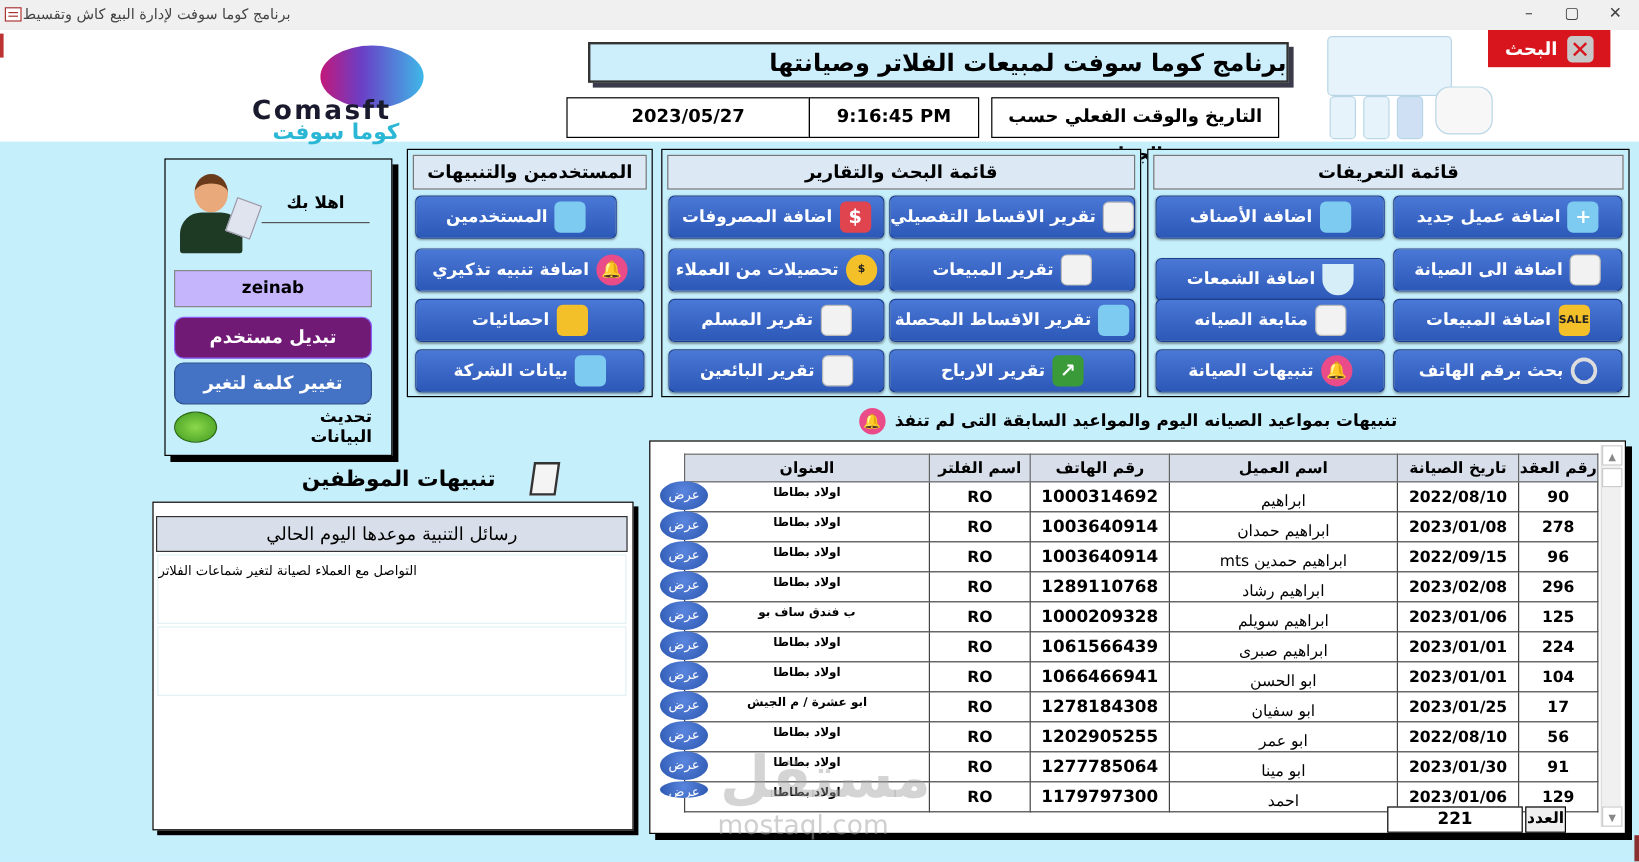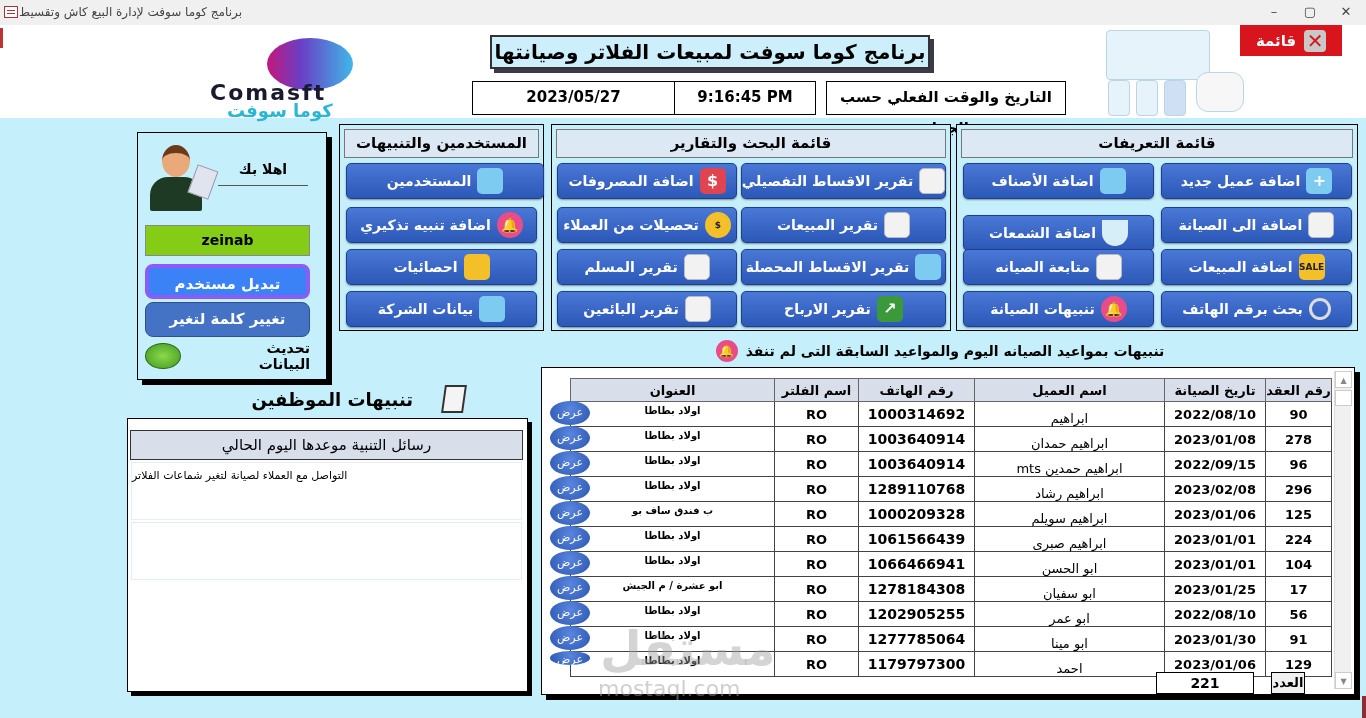--- a/index.html
+++ b/index.html
@@ -8,21 +8,21 @@
 .titlebar .t{position:absolute;right:1124px;top:5px;font-size:12px;color:#444;direction:rtl;white-space:nowrap}
 .titlebar .appicon{position:absolute;left:4px;top:6px;width:14px;height:12px;border:1px solid #a33;background:#fff}
 .titlebar .appicon:before{content:"";position:absolute;left:2px;top:3px;width:8px;height:1px;background:#a33;box-shadow:0 3px 0 #a33}
 .winctl{position:absolute;top:2px;width:36px;height:20px;font-size:13px;color:#444;text-align:center;line-height:20px}
 .header{position:absolute;left:0;top:25px;width:1366px;height:93px;background:#fff}
 .redmark{position:absolute;left:0;top:28px;width:3px;height:20px;background:#b33}
 .logo{position:absolute;left:205px;top:36px;width:185px;height:80px}
 .logo .circle{position:absolute;left:62px;top:2px;width:86px;height:52px;border-radius:50%;background:linear-gradient(90deg,#c2187a 0%,#6a3fc6 40%,#3fb8e8 100%)}
 .logo .en{position:absolute;left:5px;top:44px;font-family:"DejaVu Sans",sans-serif;font-weight:bold;font-size:22px;color:#1a1a2e;letter-spacing:2px}
 .logo .ar{position:absolute;left:22px;top:64px;font-weight:bold;font-size:18px;color:#2ab7d6;direction:rtl}
-.maintitle{position:absolute;left:490px;top:35px;width:440px;height:34px;background:#cdeffc;border:2px solid #333;box-shadow:4px 4px 0 #3a3a4a;text-align:center;font-weight:bold;font-size:20px;line-height:30px;direction:rtl}
+.maintitle{position:absolute;left:490px;top:35px;width:584px;height:34px;background:#cdeffc;border:2px solid #333;box-shadow:4px 4px 0 #3a3a4a;text-align:right;font-weight:bold;font-size:20px;line-height:30px;direction:rtl}
 .dtbox{position:absolute;top:81px;height:34px;border:1.5px solid #000;background:#fff;text-align:center;font-weight:bold;font-size:15px;line-height:31px}
 .dtlabel{position:absolute;left:826px;top:81px;width:240px;height:34px;border:1.5px solid #000;background:#fff;font-size:15px;font-weight:bold;text-align:center;line-height:31px;direction:rtl}
 .filter{position:absolute;left:1100px;top:26px;width:170px;height:90px}
 .filter .unit{position:absolute;background:#e6f3fb;border:1px solid #b9d6e6;border-radius:4px}
 .closebtn{position:absolute;left:1240px;top:25px;width:102px;height:31px;background:#d8141c;color:#fff;font-size:15px;font-weight:bold;direction:rtl;display:flex;align-items:center;justify-content:center;gap:8px}
 .closebtn .x{width:22px;height:22px;border-radius:4px;background:#c8c8c8;color:#d8141c;font-size:20px;line-height:22px;text-align:center;font-weight:bold}
 .panel{position:absolute;border:1.5px solid #000;background:#c6effc}
 .panel .ph{position:absolute;left:4px;right:4px;top:4px;height:29px;background:#dde8f5;border:1px solid #777;text-align:center;font-weight:bold;font-size:15px;line-height:27px;direction:rtl}
 .btn{position:absolute;height:36px;border-radius:5px;background:linear-gradient(#4a78d6,#2c58b8);border:1px solid #1e3f8c;box-shadow:0 1px 2px rgba(0,0,0,.4);color:#fff;font-weight:bold;font-size:14px;direction:rtl;display:flex;align-items:center;justify-content:center;gap:6px;white-space:nowrap}
 .btn .ic{width:26px;height:26px;border-radius:5px;display:inline-block;flex:none;font-size:16px;line-height:26px;text-align:center}
@@ -32,38 +32,38 @@
 .ic.red{background:#e0444f}
 .ic.paper{background:#f2f2f2;border:1px solid #bbb}
 .ic.green{background:#3a9a3a}
 .ic.lens{background:transparent;border:3px solid #ddd;border-radius:50%;width:22px;height:22px}
 .userpanel{position:absolute;left:137px;top:132px;width:190px;height:248px;border:1.5px solid #000;background:#c6effc;box-shadow:5px 5px 0 #000}
 .avatar{position:absolute;left:10px;top:8px;width:58px;height:70px}
 .avatar .head{position:absolute;left:14px;top:4px;width:28px;height:32px;border-radius:50%;background:#e9a97a;border-top:8px solid #6b3a1a}
 .avatar .body{position:absolute;left:2px;top:36px;width:52px;height:34px;background:#1e3a24;border-radius:18px 18px 2px 2px}
 .avatar .paperx{position:absolute;left:44px;top:26px;width:22px;height:30px;background:#dfe4ee;transform:rotate(20deg);border:1px solid #99a}
 .welcome{position:absolute;left:80px;top:28px;width:90px;text-align:center;font-weight:bold;font-size:14px;direction:rtl;padding-bottom:8px;border-bottom:1px solid #555}
-.username{position:absolute;left:7px;top:92px;width:165px;height:31px;background:#84cc16;border:1px solid #888;text-align:center;font-weight:bold;font-size:14px;line-height:29px}
+.username{position:absolute;left:7px;top:92px;width:165px;height:31px;background:#c4b5fd;border:1px solid #888;text-align:center;font-weight:bold;font-size:14px;line-height:29px}
 .ubtn{position:absolute;left:7px;width:165px;height:35px;border-radius:8px;font-size:15px;font-weight:bold;direction:rtl;text-align:center;line-height:33px}
 .refresh{position:absolute;left:7px;top:208px;width:165px;height:30px;direction:rtl;display:flex;align-items:center;justify-content:center;gap:30px;font-weight:bold;font-size:14px}
 .refresh .g{width:36px;height:26px;border-radius:50%;background:radial-gradient(#8cd84a,#3f9a20);border:1px solid #2b6a14}
 .alerts-label{position:absolute;left:710px;top:340px;width:460px;text-align:center;direction:rtl;font-weight:bold;font-size:14px;display:flex;align-items:center;justify-content:center;gap:8px}
 .alerts-label .b{width:22px;height:22px;border-radius:50%;background:#ea4c89;color:#fff;font-size:12px;text-align:center;line-height:22px}
 .gridwrap{position:absolute;left:541px;top:367px;width:814px;height:328px;background:#fff;border:1.5px solid #000;box-shadow:5px 5px 0 #000}
 table.grid{position:absolute;left:28px;top:10px;width:762px;border-collapse:collapse;direction:rtl;font-size:13px}
 .grid th{background:#d9dfea;border:1px solid #666;height:23px;font-weight:bold;font-size:13px}
 .grid td{border:1px solid #444;height:25px;text-align:center;font-weight:bold}
 .grid td.addr{font-size:10px;vertical-align:top;padding-top:3px}
 .grid td.name{font-weight:normal;font-size:13px;vertical-align:bottom}
 .grid td.phone{font-size:14px}
 .viewbtn{position:absolute;left:8px;width:40px;height:24px;border-radius:50%;background:radial-gradient(circle at 50% 35%,#5a86e0,#2b56b0);color:#fff;font-size:11px;text-align:center;line-height:24px;direction:rtl}
 .vscroll{position:absolute;right:3px;top:3px;width:17px;height:318px;background:#f0f0f0;border-left:1px solid #ddd}
 .vscroll .up,.vscroll .down{position:absolute;left:0;width:17px;height:17px;text-align:center;font-size:8px;color:#888;line-height:17px;background:#fff;border:1px solid #ccc}
 .vscroll .thumb{position:absolute;left:0;top:19px;width:17px;height:16px;background:#fff;border:1px solid #ccc}
-.countbox{position:absolute;left:614px;top:304px;width:98px;height:22px;border:1px solid #000;background:#fff;text-align:center;font-weight:bold;font-size:14px;line-height:20px}
+.countbox{position:absolute;left:614px;top:304px;width:113px;height:22px;border:1px solid #000;background:#fff;text-align:center;font-weight:bold;font-size:14px;line-height:20px}
 .countlabel{position:absolute;left:729px;top:304px;width:34px;height:22px;border:1px solid #000;background:#f0f0f0;font-weight:bold;font-size:13px;text-align:center;line-height:20px}
 .emp-title{position:absolute;left:245px;top:385px;width:220px;direction:rtl;display:flex;align-items:center;gap:30px;font-weight:bold;font-size:18px}
 .emp-title .nb{width:22px;height:28px;background:#f4f4f4;border:2px solid #333;transform:skewX(-8deg)}
 .emppanel{position:absolute;left:127px;top:418px;width:401px;height:274px;background:#fff;border:1.5px solid #000;box-shadow:4px 4px 0 #000}
 .emppanel .eh{position:absolute;left:2px;top:11px;width:393px;height:30px;background:#d9dfea;border:1px solid #333;text-align:center;font-size:15px;line-height:28px;direction:rtl}
 .emppanel .row{position:absolute;left:3px;width:391px;height:58px;border:1px solid #e2f0f6;text-align:left;font-size:11px;direction:rtl;padding-top:6px}
 .watermark{position:absolute;left:600px;top:620px;color:rgba(160,160,160,.45);font-weight:bold;font-size:48px;pointer-events:none}
 .watermark2{position:absolute;left:598px;top:676px;color:rgba(160,160,160,.5);font-size:22px;pointer-events:none}
 .rmark{position:absolute;left:1362px;top:696px;width:4px;height:22px;background:#8b3030}
 </style>
@@ -96,21 +96,21 @@
 <div class="filter">
   <div class="unit" style="left:6px;top:4px;width:104px;height:50px"></div>
   <div class="unit" style="left:8px;top:54px;width:22px;height:36px"></div>
   <div class="unit" style="left:36px;top:54px;width:22px;height:36px"></div>
   <div class="unit" style="left:64px;top:54px;width:22px;height:36px;background:#cfe0f5"></div>
   <div class="unit" style="left:96px;top:46px;width:48px;height:40px;border-radius:12px;background:#f7f7f7"></div>
 </div>
 
 <div class="closebtn">
   <span class="x">✕</span>
-  <span>قائمة</span>
+  <span>البحث</span>
 </div>
 
 <div class="panel" style="left:956px;top:124px;width:402px;height:207px">
   <div class="ph">قائمة التعريفات</div>
   <div class="btn" style="left:204px;top:38px;width:191px">
     <span class="ic blue">+</span>
     <span>اضافة  عميل جديد</span>
   </div>
   <div class="btn" style="left:6px;top:38px;width:191px">
     <span class="ic blue"></span>
@@ -173,21 +173,21 @@
     <span>تقرير الارباح</span>
   </div>
   <div class="btn" style="left:5px;top:166px;width:180px">
     <span class="ic paper"></span>
     <span>تقرير البائعين</span>
   </div>
 </div>
 
 <div class="panel" style="left:339px;top:124px;width:205px;height:207px">
   <div class="ph">المستخدمين والتنبيهات</div>
-  <div class="btn" style="left:6px;top:38px;width:198px">
+  <div class="btn" style="left:6px;top:38px;width:168px">
     <span class="ic blue"></span>
     <span>المستخدمين</span>
   </div>
   <div class="btn" style="left:6px;top:82px;width:191px">
     <span class="ic bell">🔔</span>
     <span>اضافة تنبيه تذكيري</span>
   </div>
   <div class="btn" style="left:6px;top:124px;width:191px">
     <span class="ic gold"></span>
     <span>احصائيات</span>
@@ -199,21 +199,21 @@
 </div>
 
 <div class="userpanel">
   <div class="avatar">
     <div class="head"></div>
       <div class="body"></div>
       <div class="paperx"></div>
   </div>
   <div class="welcome">اهلا بك</div>
   <div class="username">zeinab</div>
-  <div class="ubtn" style="top:131px;background:#3b82f6;border:4px solid #8b5cf6;color:#fff">
+  <div class="ubtn" style="top:131px;background:#701a75;border:1px solid #8b5cf6;color:#fff">
     <span>تبديل مستخدم</span>
   </div>
   <div class="ubtn" style="top:169px;background:#4472c4;border:1px solid #2f528f;color:#fff">
     <span>تغيير كلمة لتغير</span>
   </div>
   <div class="refresh">
     <span>تحديث البيانات</span>
     <span class="g"></span>
   </div>
 </div>

